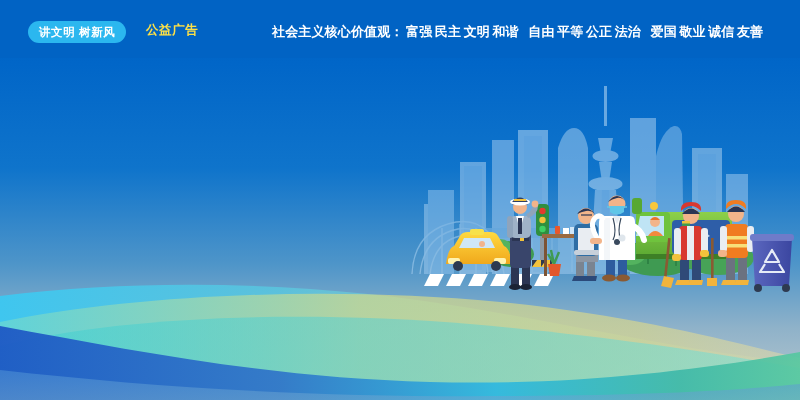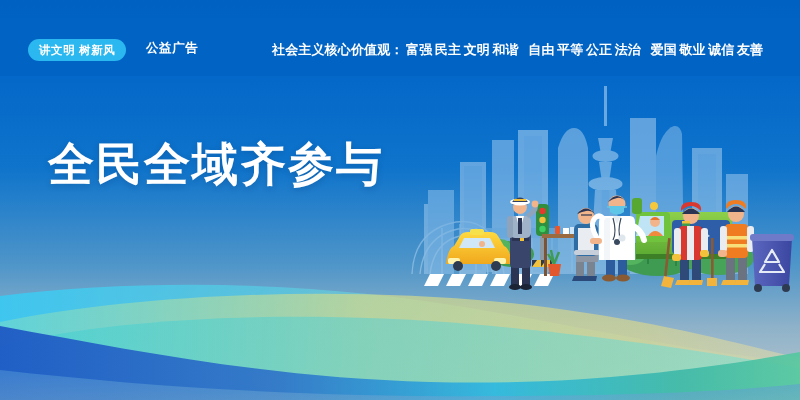--- a/index.html
+++ b/index.html
@@ -11,34 +11,33 @@
     width:800px; height:400px;
     overflow:hidden;
     background:linear-gradient(180deg,#0061c2 0%,#0166c8 16%,#0f74cb 42%,#4e95c9 66%,#8fb2c9 82%,#a8bfcc 92%,#b3c5cd 100%);
   }
 
   
   #header-bar {
     position:absolute; left:0; top:0; width:800px; height:58px;
     background:#0163c4;
     z-index:40;
-    margin-top:18px;
   }
   #badge {
     position:absolute; left:28px; top:21px;
     height:22px; padding:0 11px;
     border-radius:11px;
     background:#2bb7ef;
     display:flex; align-items:center; justify-content:center;
     color:#ffffff; font-size:11.5px; font-weight:bold; letter-spacing:0.6px;
     white-space:nowrap;
   }
   #public-ad {
     position:absolute; left:146px; top:22px;
-    color:#ffffff; font-size:12.5px; font-weight:bold; letter-spacing:0.6px;
+    color:#fde047; font-size:12.5px; font-weight:bold; letter-spacing:0.6px;
     white-space:nowrap;
   }
   #values-line {
     position:absolute; left:272px; top:23px;
     color:#ffffff; font-size:13px; font-weight:bold; letter-spacing:0.15px;
     white-space:nowrap;
   }
   #values-line .grp { margin-right:7px; }
   #values-line .w { margin-right:2.5px; }
 
@@ -374,16 +373,15 @@
 
   <div id="header-bar">
     <div id="badge">讲文明 树新风</div>
     <div id="public-ad">公益广告</div>
     <div id="values-line">
       <span class="w">社会主义核心价值观：</span><span id="values-groups"><span class="grp"><span class="w">富强</span><span class="w">民主</span><span class="w">文明</span><span class="w">和谐</span></span><span class="grp"><span class="w">自由</span><span class="w">平等</span><span class="w">公正</span><span class="w">法治</span></span><span class="grp"><span class="w">爱国</span><span class="w">敬业</span><span class="w">诚信</span><span class="w">友善</span></span></span>
     </div>
   </div>
 
   <div id="title-block">
-    <div class="title-line">全民全域齐参与</div>
   </div>
 
 </div>
 
 </body></html>

